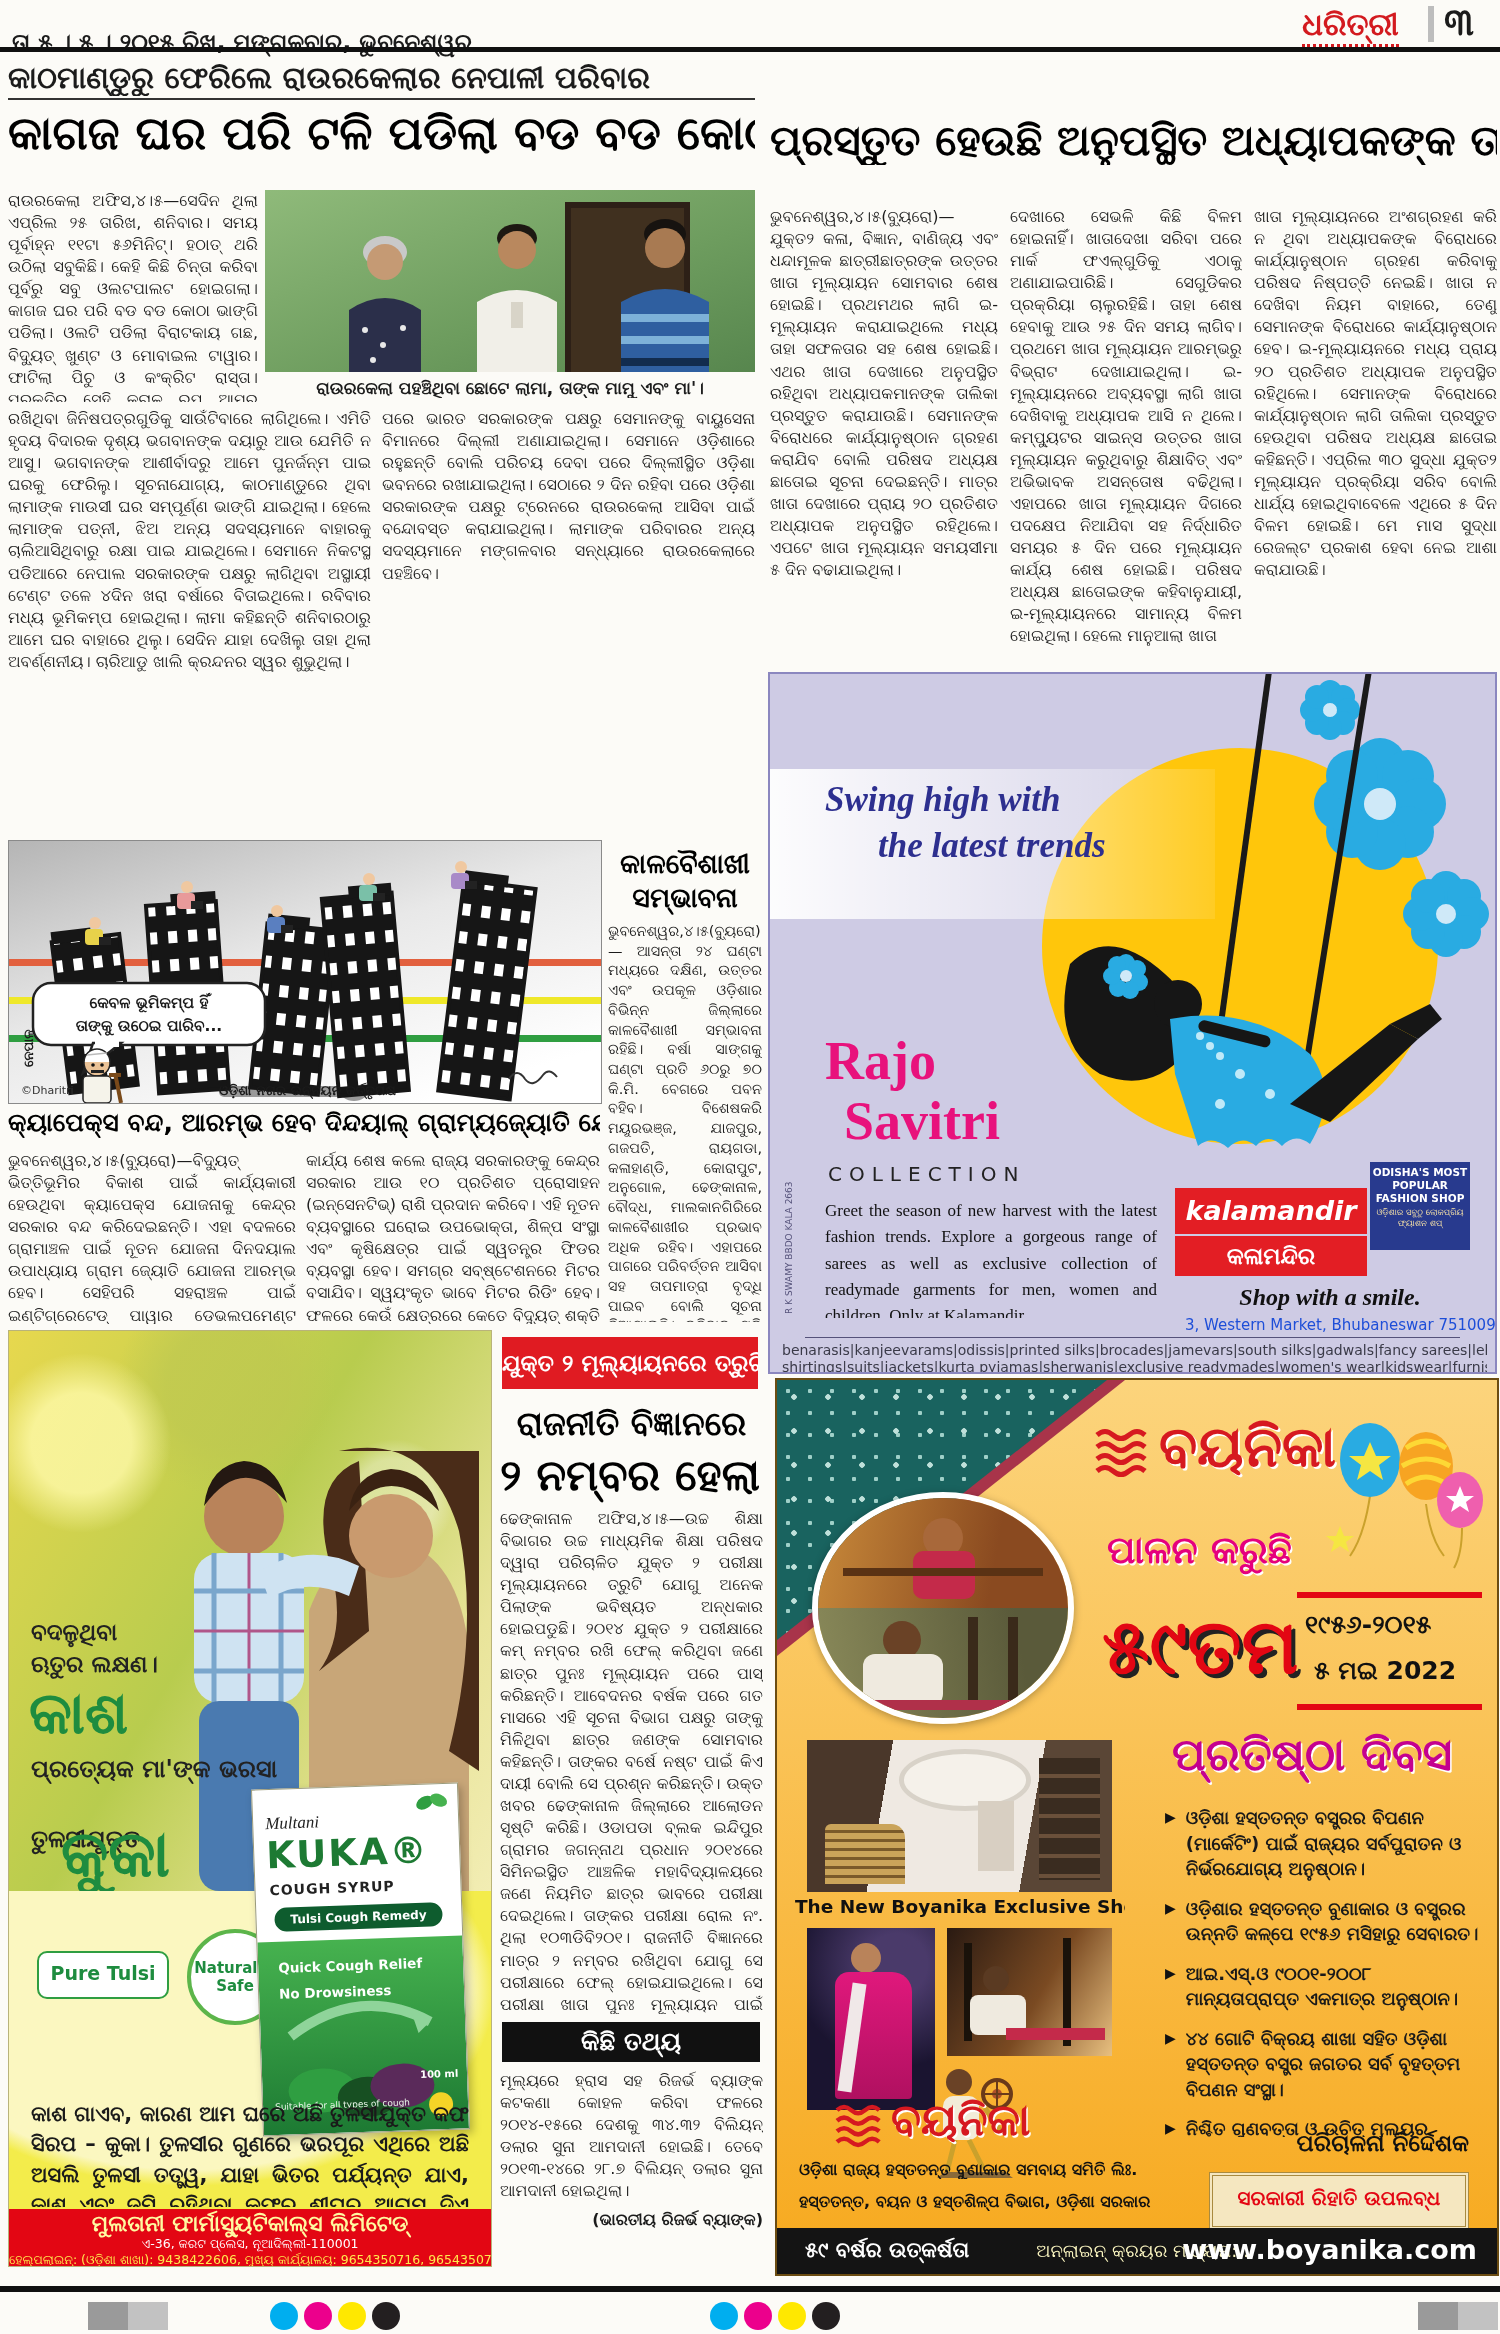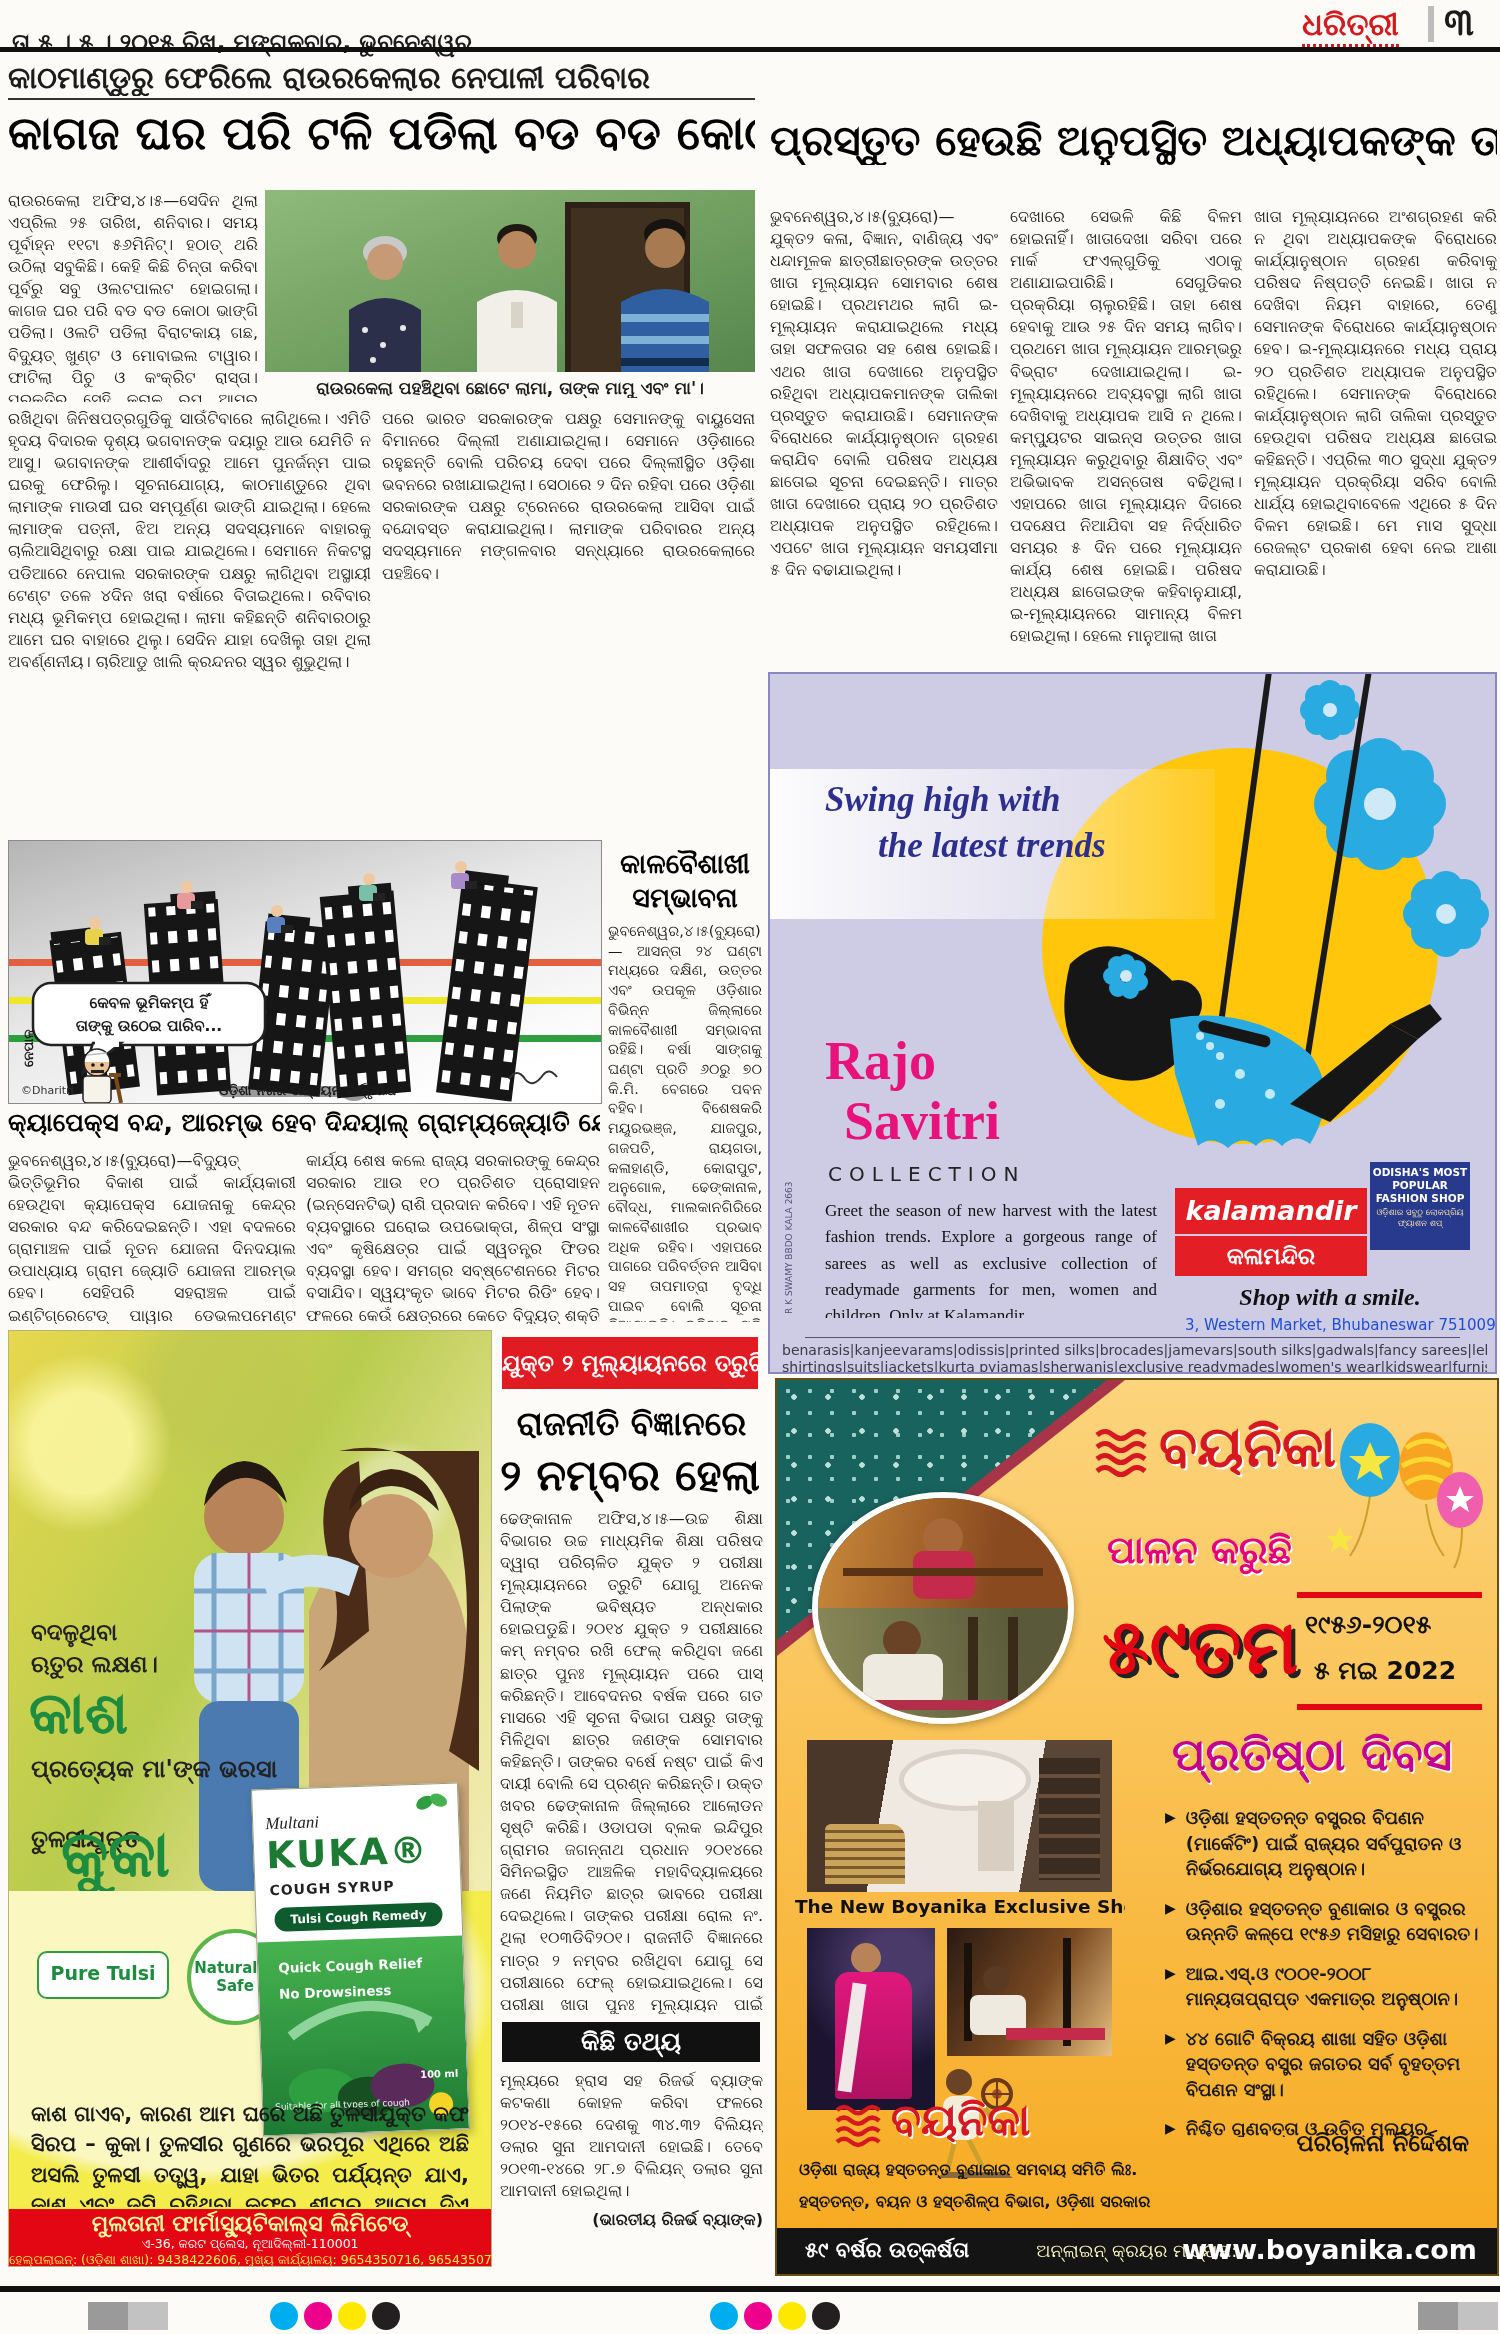--- a/index.html
+++ b/index.html
@@ -459,20 +459,21 @@
     <svg class="abs" style="left:58px;top:724px;" width="48" height="44" viewBox="0 0 54 50">
       <g stroke="#d61920" stroke-width="5" fill="none">
         <path d="M2,7 Q10,0 18,7 T34,7 T50,7"></path>
           <path d="M2,19 Q10,12 18,19 T34,19 T50,19"></path>
         <path d="M2,31 Q10,24 18,31 T34,31 T50,31"></path>
           <path d="M2,43 Q10,36 18,43 T34,43 T50,43"></path>
       </g>
     </svg>
     <div class="abs b nw" style="left:114px;top:714px;font-size:44px;color:#d61920;text-shadow:1.5px 1.5px 0 #fff;">ବୟନିକା</div>
     <div class="abs b nw" style="left:420px;top:750px;width:272px;text-align:right;font-size:23px;color:#111;">ପରିଚାଳନା ନିର୍ଦ୍ଦେଶକ</div>
+    <div class="abs c" style="left:432px;top:792px;width:252px;height:50px;line-height:44px;background:#f5e7c0;border:4px double #a98a3f;color:#e30613;font-weight:bold;font-size:20px;">ସରକାରୀ ରିହାତି ଉପଲବ୍ଧ</div>
     <div class="abs b nw clip" style="left:22px;top:780px;width:405px;font-size:16px;color:#111;">ଓଡ଼ିଶା ରାଜ୍ୟ ହସ୍ତତନ୍ତ ବୁଣାକାର ସମବାୟ ସମିତି ଲିଃ.</div>
     <div class="abs b nw clip" style="left:22px;top:812px;width:405px;font-size:16px;color:#111;">ହସ୍ତତନ୍ତ, ବୟନ ଓ ହସ୍ତଶିଳ୍ପ ବିଭାଗ, ଓଡ଼ିଶା ସରକାର</div>
     <div class="abs" style="left:0;top:848px;width:720px;height:46px;background:#141414;">
       <span class="b nw" style="position:absolute;left:28px;top:10px;font-size:21px;color:#fff;">୫୯ ବର୍ଷର ଉତ୍କର୍ଷତା</span>
       <span class="nw" style="position:absolute;right:248px;top:12px;font-size:18px;color:#fef9c3;">ଅନ୍‌ଲାଇନ୍ କ୍ରୟର ମାଧ୍ୟମ: :</span>
       <span class="b nw" style="position:absolute;right:20px;top:6px;font-size:27px;color:#fff;">www.boyanika.com</span>
     </div>
   </div>
 
   <div class="abs" style="left:0;top:2286px;width:1500px;height:6px;background:#101010;"></div>

